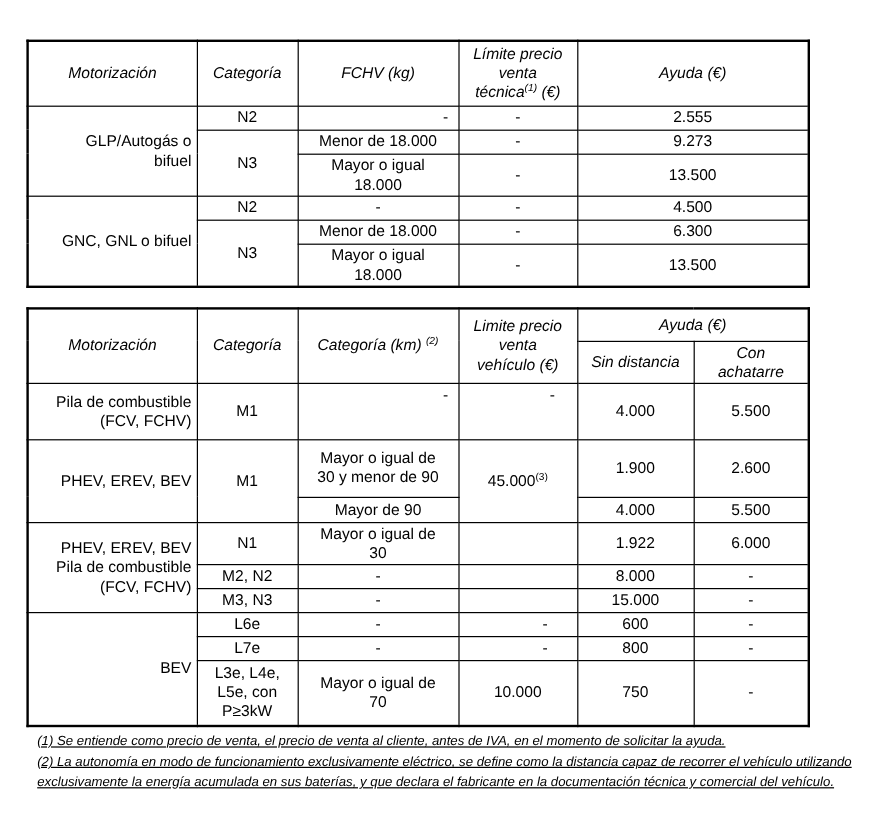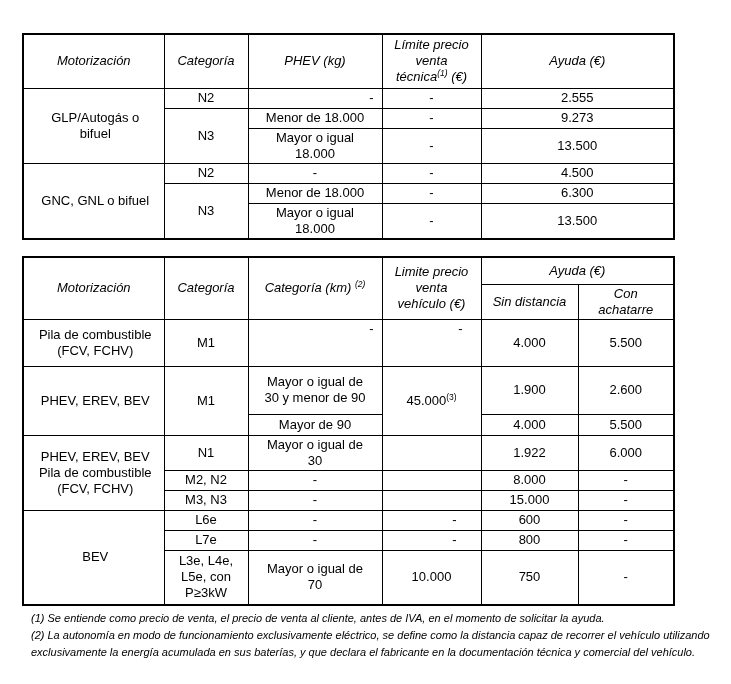--- a/index.html
+++ b/index.html
@@ -13,51 +13,51 @@
   }
   .t1 { top:33px; }
   .t2 { top:256px; }
   th, td {
     border:1px solid #000; font-weight:normal; font-size:13px; line-height:16px;
     text-align:center; vertical-align:middle; padding:1px 4px; overflow:hidden;
   }
   th { font-style:italic; }
   sup { font-size:8.5px; line-height:0; }
   .pre { white-space:pre-line; }
-  .al-left { text-align:center; padding-left:7px; }
+  .al-left { text-align:right; padding-left:7px; }
   .al-right { text-align:right; padding-right:8px; }
   .va-top { vertical-align:top; }
   .pr18 { padding-right:18px; }
   .pr24 { padding-right:24px; }
   
   .rh54{height:54px} .rh35{height:35px} .rh34{height:34px} .rh20{height:20px}
   .rh27{height:27px} .rh30{height:30px} .rh47{height:47px} .rh48{height:48px}
   .rh21{height:21px} .rh55{height:55px}
   .footnotes {
     position:absolute; left:31px; top:610px; width:698px;
     font-style:italic; font-size:11px; line-height:17px;
   }
-  .footnotes p { margin:0; }
+  .footnotes p { margin:0;text-decoration:underline; }
 </style>
 </head>
 <body>
 
 <table class="doc-table t1">
   <colgroup>
     <col style="width:141px">
       <col style="width:84px">
       <col style="width:134px">
     <col style="width:99px">
       <col style="width:193px">
   </colgroup>
   <tbody>
       <tr class="rh54">
     <th>Motorización</th>
     <th>Categoría</th>
-    <th>PHEV (kg)</th>
+    <th>FCHV (kg)</th>
     <th>
       <div>Límite precio</div>
       <div>venta</div>
       <div><span>técnica</span><sup>(1)</sup><span> (€)</span></div>
     </th>
     <th>Ayuda (€)</th>
   </tr>
   <tr class="rh20">
     <td rowspan="3" class="al-left pre">GLP/Autogás o
 bifuel</td>

